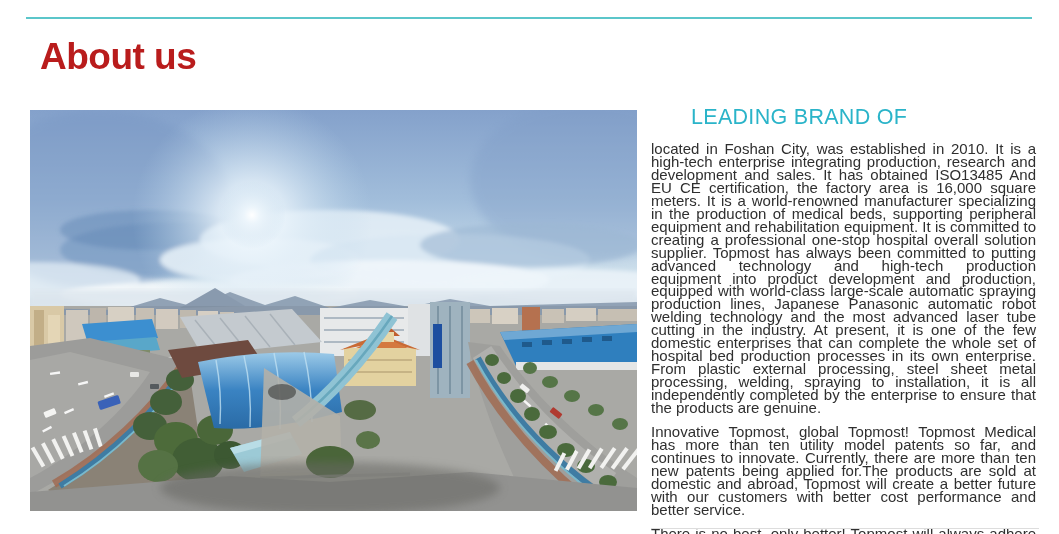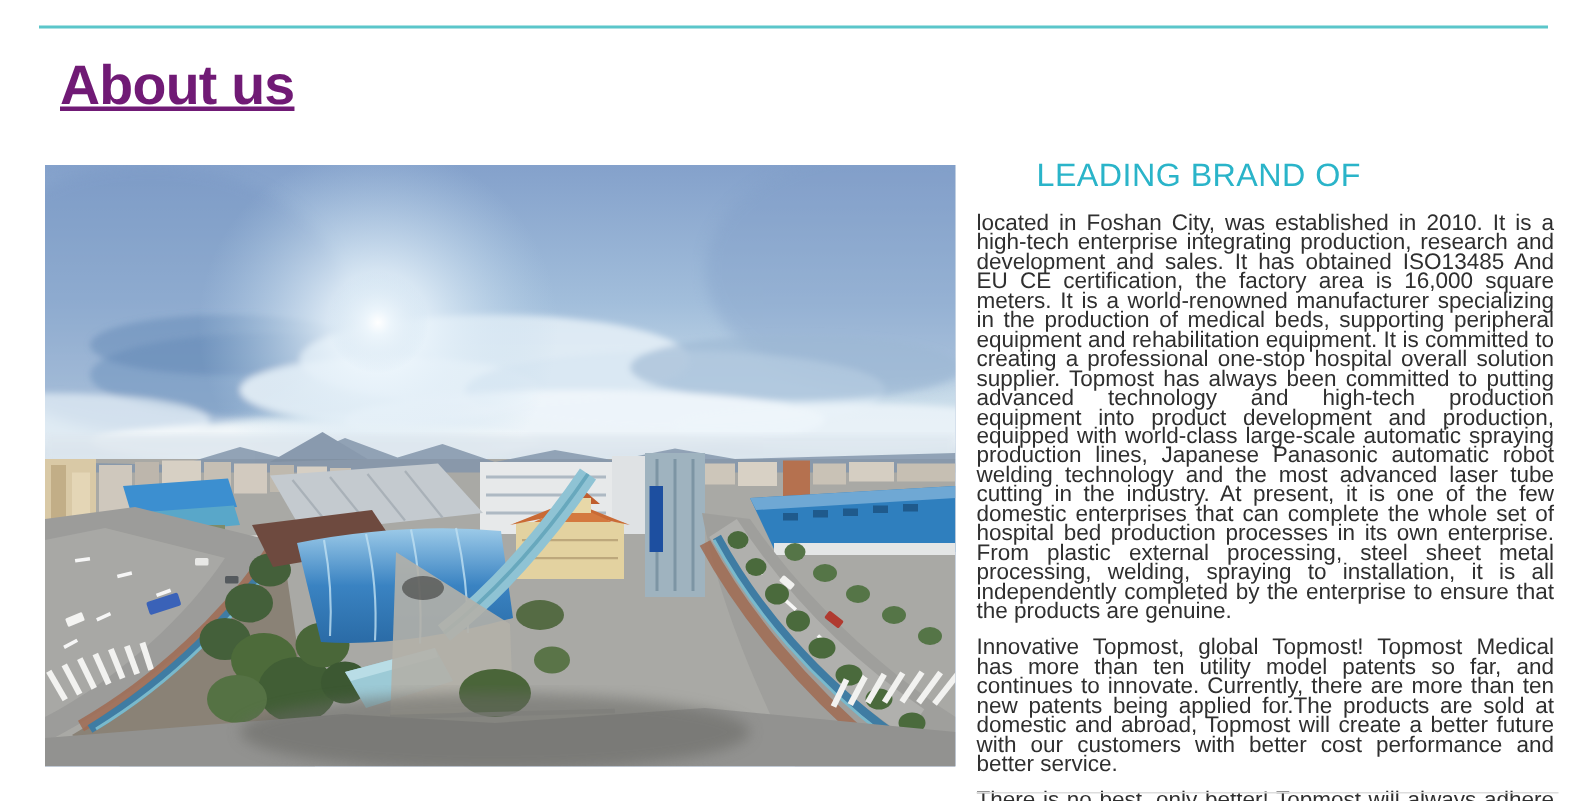--- a/index.html
+++ b/index.html
@@ -6,21 +6,21 @@
   html, body { width: 1059px; height: 534px; background: #ffffff; overflow: hidden; }
   body { font-family: "Liberation Sans", sans-serif; position: relative; }
 
   .top-line {
     position: absolute; left: 26px; top: 17px; width: 1006px; height: 2px;
     background: #5bc6ca;
   }
 
   .page-heading {
     position: absolute; left: 40px; top: 36px;
-    font-size: 37px; font-weight: 700; color: #701a75; letter-spacing: -0.5px; text-decoration: underline;
+    font-size: 37px; font-weight: 700; color: #b91c1c; letter-spacing: -0.5px;
   }
 
   .panorama-wrap {
     position: absolute; left: 30px; top: 110px; width: 607px; height: 401px;
     overflow: hidden; background: #9fb6cf;
   }
   .panorama-wrap svg { display: block; }
 
   .text-col {
     position: absolute; left: 651px; top: 105px; width: 385px;

